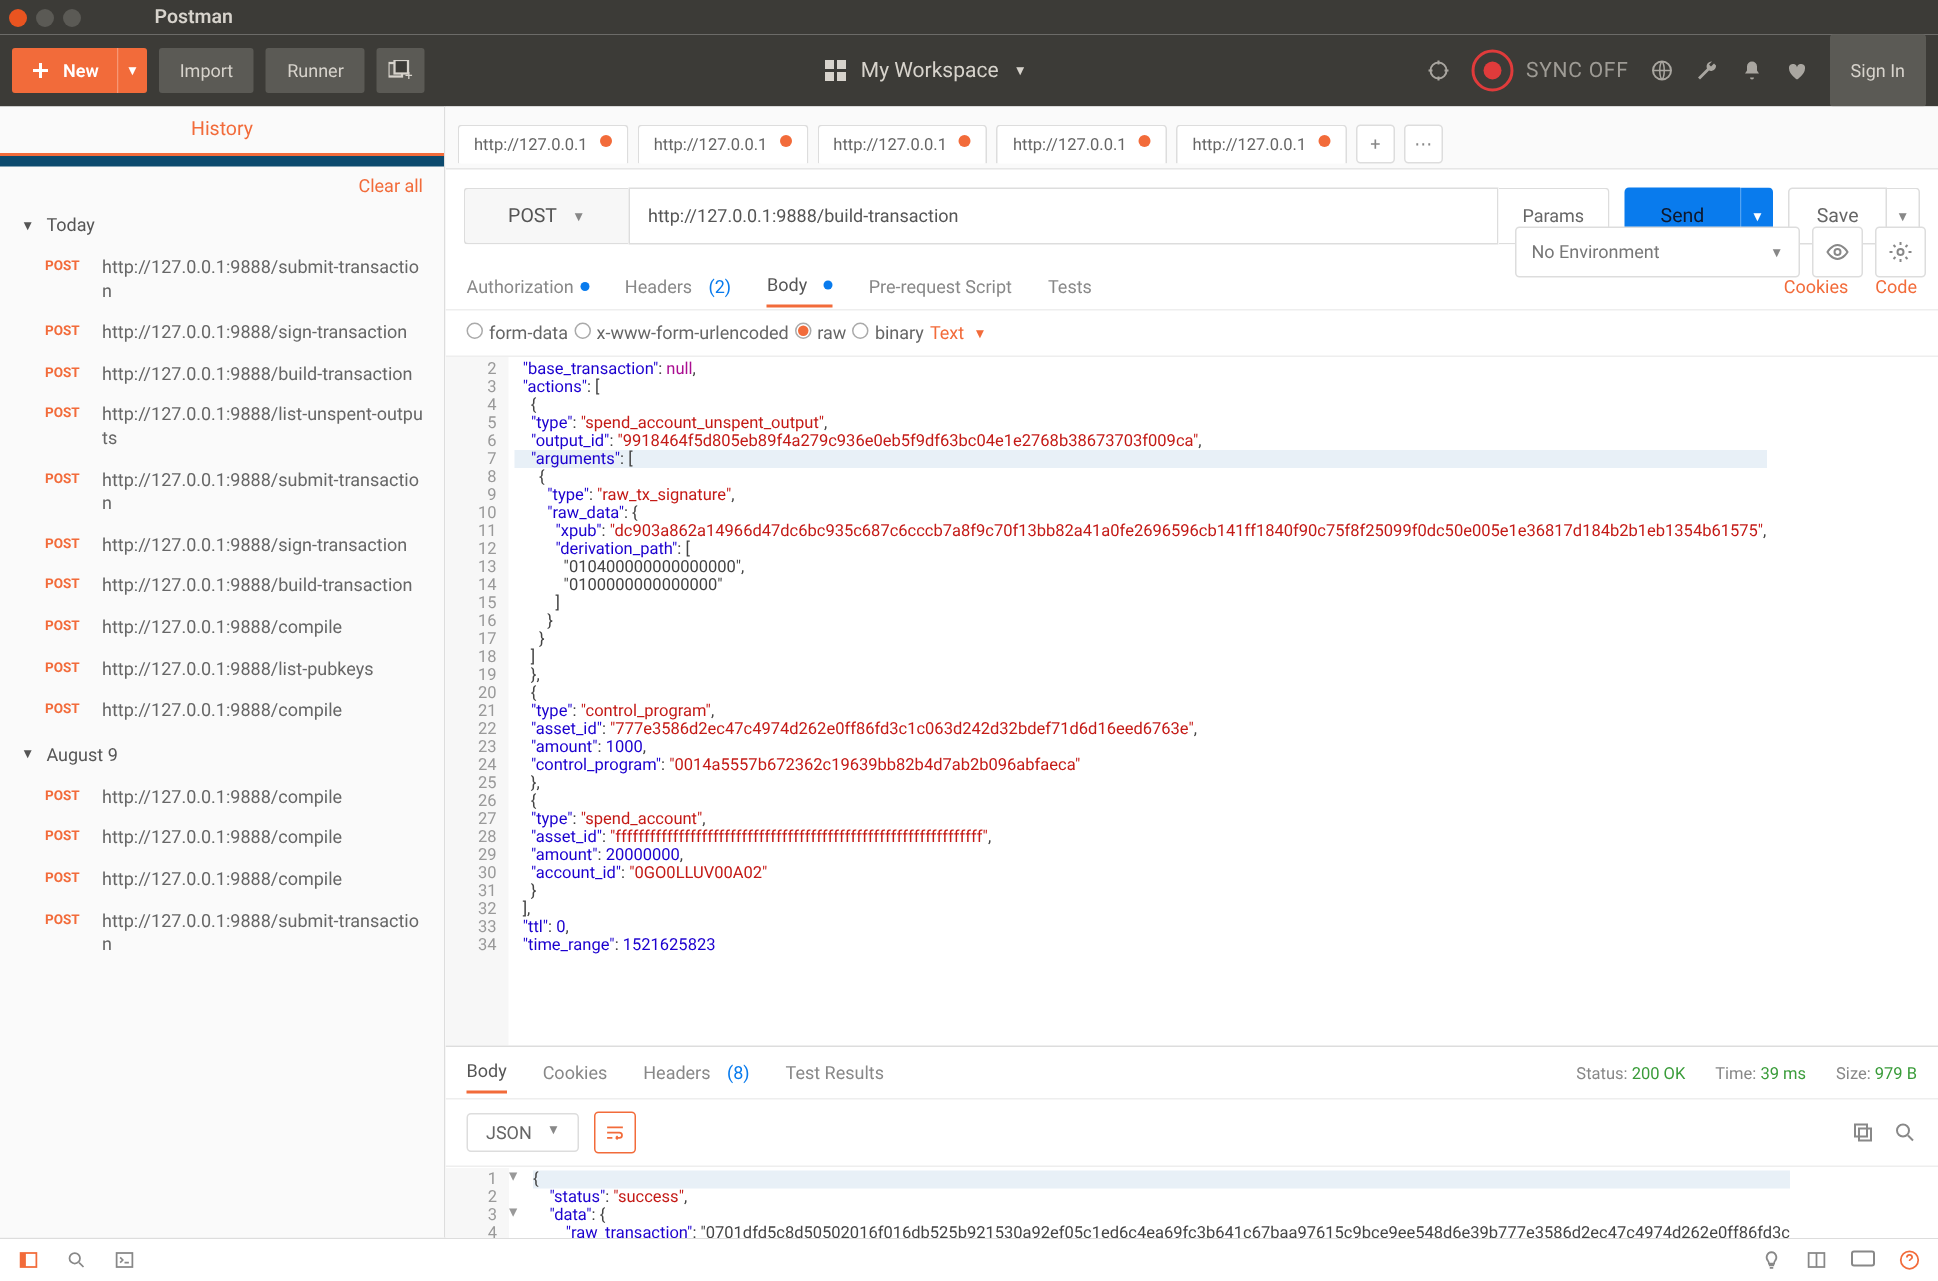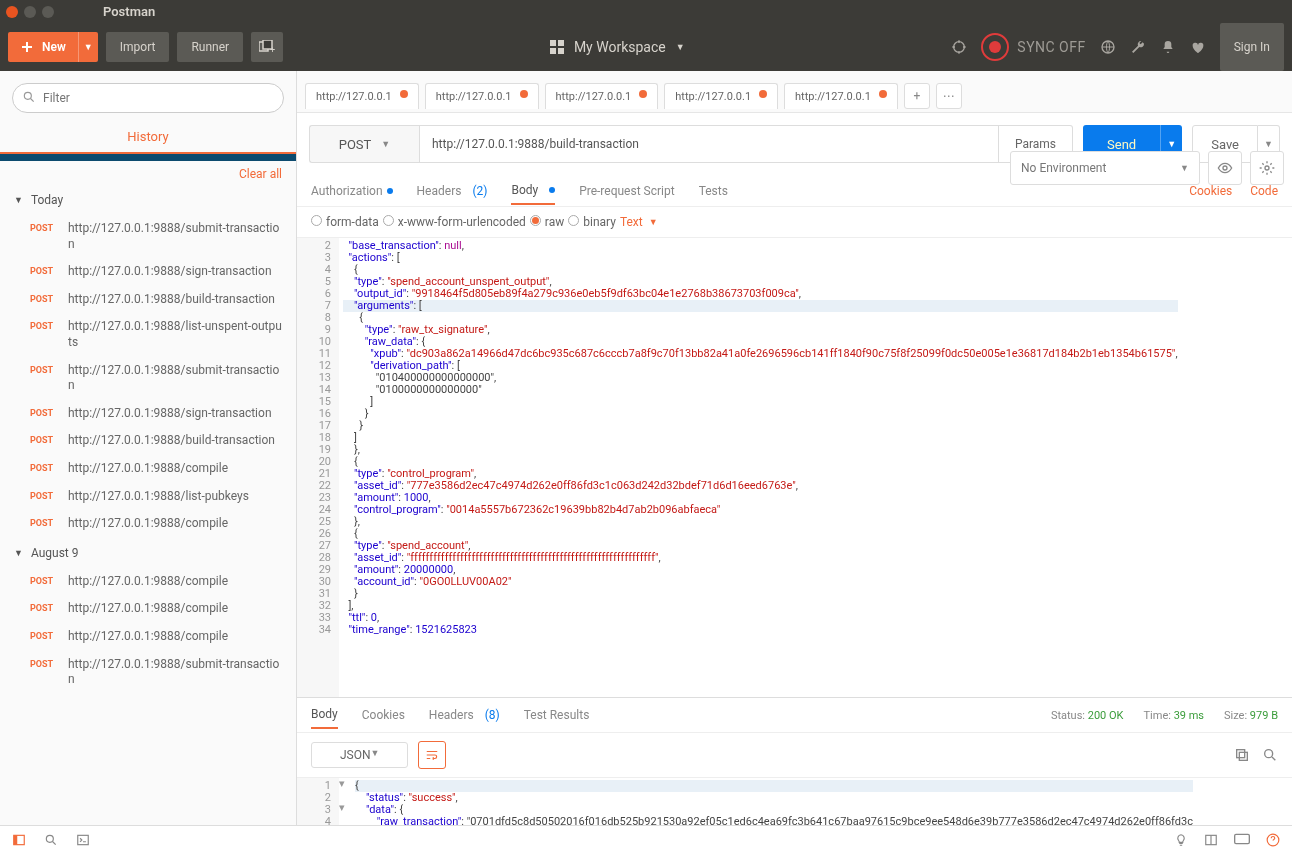--- a/index.html
+++ b/index.html
@@ -48,21 +48,21 @@
 .dot-orange { width: 8px; height: 8px; border-radius: 50%; background: #f26b3a; }
 .add-tab { width: 26px; height: 26px; border: 1px solid #ddd; border-radius:3px; background:#fff; display:flex;align-items:center;justify-content:center;color:#888; cursor:pointer;}
 .env-row { position:absolute; right:8px; top: 80px; display:flex; gap:8px; align-items:center;}
 .env-select { width: 190px; height: 34px; border: 1px solid #ddd; border-radius: 3px; display:flex; align-items:center; justify-content:space-between; padding:0 10px; color:#777; font-size:12px; background:#fff;}
 .sq-btn { width: 34px; height: 34px; border: 1px solid #ddd; border-radius:3px; display:flex;align-items:center;justify-content:center; color:#888; background:#fff; cursor:pointer;}
 
 .req-line { display: flex; gap: 0; padding: 12px; align-items: center; }
 .method-select { width: 110px; height: 38px; border: 1px solid #ddd; border-right:none; border-radius: 3px 0 0 3px; display:flex; align-items:center; justify-content:center; gap:10px; font-size:13px; color:#555; background:#f7f7f7; cursor:pointer;}
 .url-input { flex: 1; height: 38px; border: 1px solid #ddd; border-radius: 0; padding: 0 12px; font-size: 12px; color: #555; }
 .params-btn { height: 38px; border: 1px solid #ddd; border-left:none; padding: 0 16px; background: #fff; color: #666; font-size: 12px; border-radius:0 3px 3px 0; cursor:pointer;}
-.send-btn { height: 38px; background: #097BED; color: #fef9c3; border: none; padding: 0 24px; margin-left: 10px; font-size: 13px; border-radius:3px 0 0 3px; cursor:pointer;}
+.send-btn { height: 38px; background: #097BED; color: #0f172a; border: none; padding: 0 24px; margin-left: 10px; font-size: 13px; border-radius:3px 0 0 3px; cursor:pointer;}
 .send-caret { height: 38px; width: 22px; background: #097BED; border: none; border-left: 1px solid rgba(255,255,255,0.3); border-radius:0 3px 3px 0; display:flex;align-items:center;justify-content:center;}
 .save-btn { height: 38px; border: 1px solid #ddd; background: #fff; color: #666; padding: 0 18px; margin-left: 10px; font-size: 13px; border-radius:3px 0 0 3px; cursor:pointer;}
 .save-caret { height: 38px; width: 22px; border: 1px solid #ddd; border-left: none; border-radius:0 3px 3px 0; display:flex;align-items:center;justify-content:center; background:#fff;}
 
 .subtabs { display: flex; gap: 24px; padding: 0 14px; border-bottom: 1px solid #eee; align-items:center; height:32px;}
 .subtab { font-size: 12px; color: #888; padding: 6px 0; cursor:pointer; display:flex;align-items:center;gap:4px;}
 .subtab.active { color: #555; border-bottom: 2px solid #f26b3a; }
 .badge-blue { color: #097BED; }
 .dot-blue{width:6px;height:6px;border-radius:50%;background:#097BED;}
 .subtabs-right{margin-left:auto;display:flex;gap:18px;}
@@ -85,21 +85,21 @@
 
 .resp-tabs{display:flex;align-items:center;border-top:1px solid #ddd;border-bottom:1px solid #eee;height:36px;padding:0 14px;gap:24px;}
 .resp-tabs .subtab.active{border-bottom:2px solid #f26b3a;color:#555;}
 .resp-status{margin-left:auto;display:flex;gap:20px;font-size:11px;color:#888;}
 .resp-status .val{color:#3a9c3a;}
 
 .resp-toolbar{display:flex;align-items:center;padding:8px 14px;gap:10px;}
 .pill-group{border:1px solid #ddd;border-radius:3px;display:flex;overflow:hidden;}
 .pill{padding:5px 14px;font-size:12px;color:#888;cursor:pointer;}
 .pill.active{background:#f5f5f5;color:#444;}
-.json-dd{border:1px solid #ddd;border-radius:3px;padding:5px 28px;display:flex;align-items:flex-start;gap:0;font-size:12px;color:#666;}
+.json-dd{border:1px solid #ddd;border-radius:3px;padding:5px 12px;display:flex;align-items:flex-start;gap:10px;font-size:12px;color:#666;}
 .wrap-btn{width:28px;height:28px;border:1px solid #f26b3a;border-radius:3px;display:flex;align-items:center;justify-content:center;color:#f26b3a;}
 .resp-toolbar .right{margin-left:auto;display:flex;gap:12px;color:#888;}
 
 .resp-code{overflow:auto;font-family:Menlo,Monaco,Consolas,monospace;font-size:11px;line-height:12px;background:#fff;display:flex;height:48px;border-top:1px solid #eee;}
 .resp-code .gutter{min-width:42px;}
 .resp-code .fold{color:#999;width:12px;}
 
 
 .statusbar { height: 29px; border-top: 1px solid #ddd; display: flex; align-items: center; padding: 0 12px; gap: 18px; color: #888; background:#fff;}
 .statusbar .right{margin-left:auto;display:flex;gap:16px;}
@@ -172,29 +172,20 @@
     <svg class="ico" viewBox="0 0 24 24">
         <path d="M12 21s-8-5-8-11a4 4 0 018-1 4 4 0 018 1c0 6-8 11-8 11z" fill="currentColor"></path>
       </svg>
     <button class="signin">Sign In</button>
   </div>
 </div>
 
 <div class="main">
 
   <div class="sidebar">
-    <div class="filter-row">
-      <div class="filter-wrap">
-        <svg class="search-ico" width="14" height="14" viewBox="0 0 24 24">
-            <circle cx="10" cy="10" r="6" fill="none" stroke="currentColor" stroke-width="2"></circle>
-            <path d="M15 15l5 5" stroke="currentColor" stroke-width="2"></path>
-          </svg>
-        <input class="filter-input" placeholder="Filter" style="">
-      </div>
-    </div>
     <div class="tabs">
       <div class="tab active">History</div>
     </div>
     <div class="clearall"><span>Clear all</span></div>
     <div class="history" id="history">
         <div class="date-hdr"><span style="font-size:9px">▼</span> Today</div>
         <div class="hist-item">
           <span class="method">POST</span>
           <span class="hist-url">http://127.0.0.1:9888/submit-transaction</span>
         </div>

